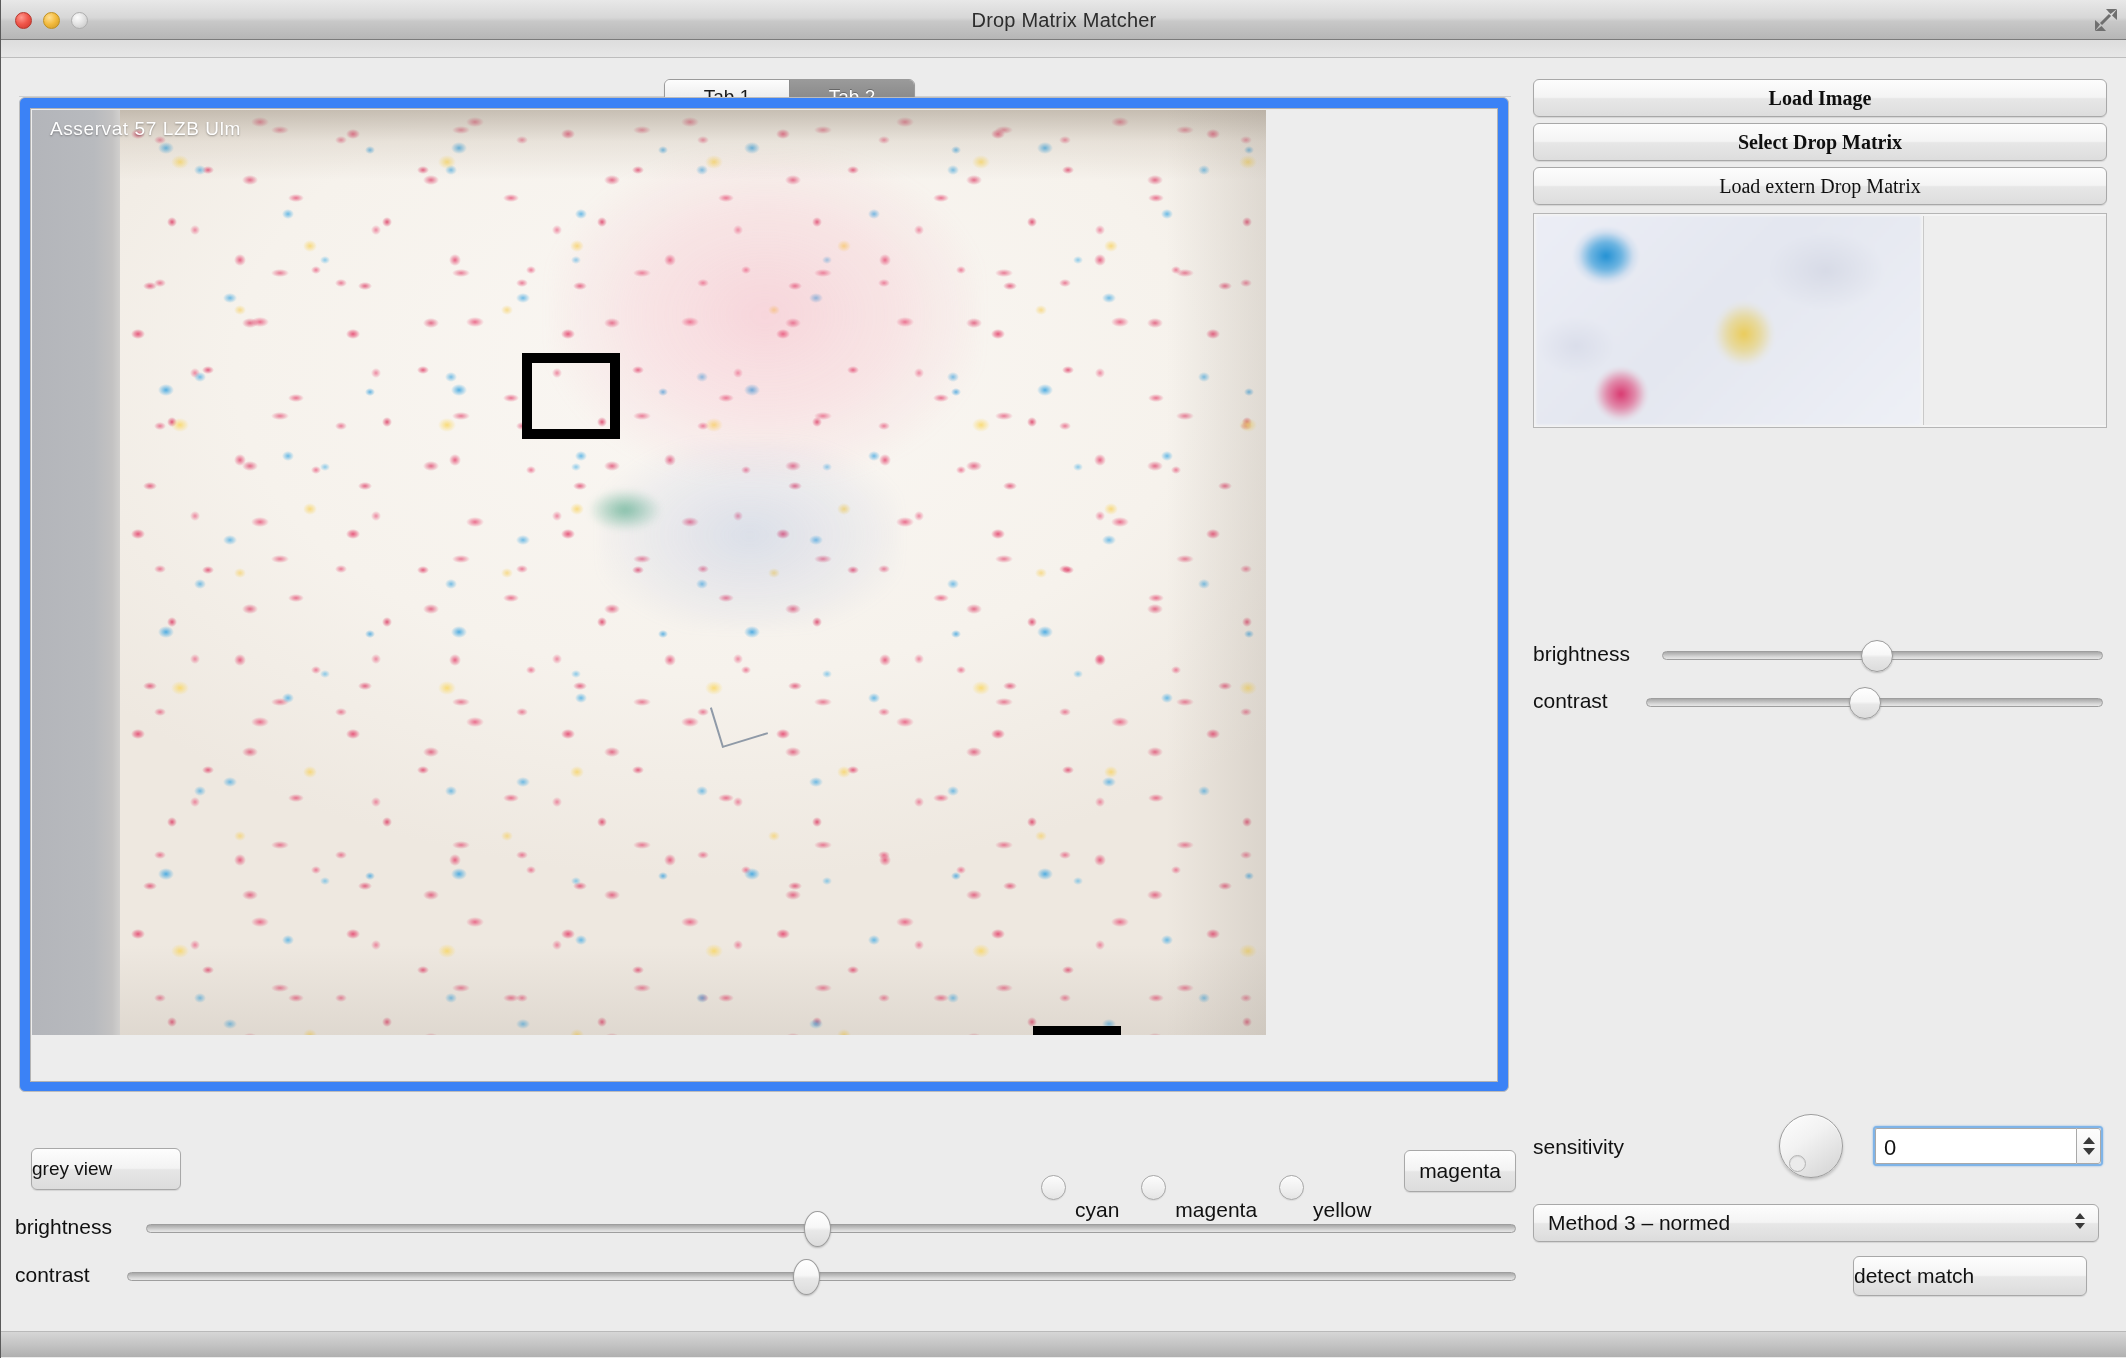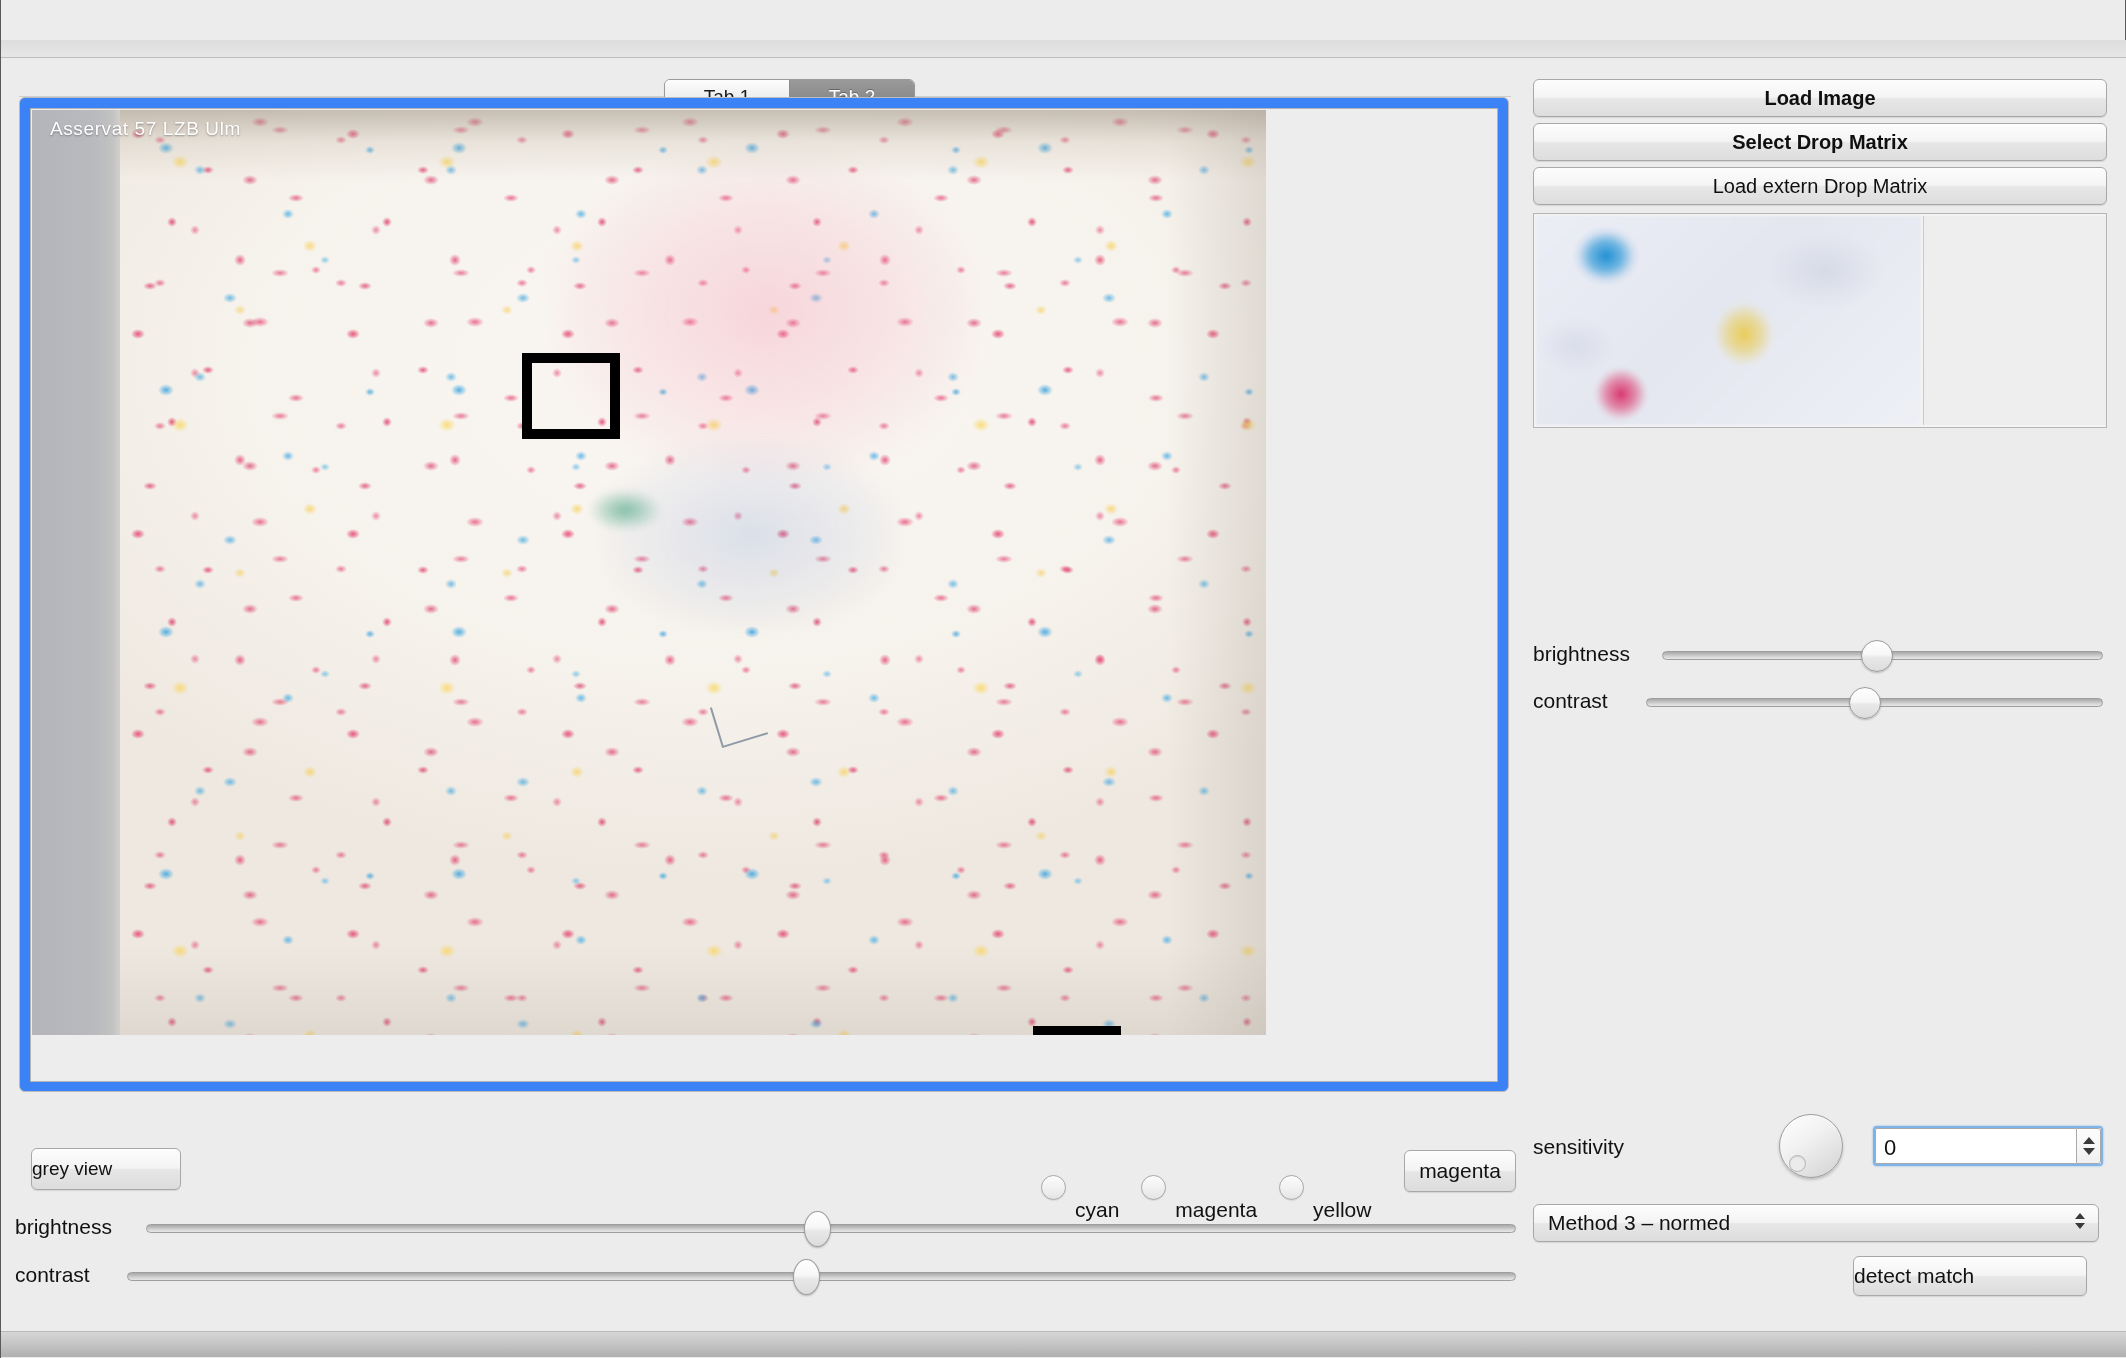--- a/index.html
+++ b/index.html
@@ -308,20 +308,21 @@
     position: absolute; left: 1528px; top: 0; width: 585px; height: 1300px;
   }
   .rbtn {
     position: absolute; left: 4px; width: 572px; height: 36px;
     border: 1px solid #a8a8a8; border-radius: 6px;
     background: linear-gradient(to bottom, #fdfdfd 0%, #f4f4f4 48%, #e7e7e7 52%, #dddddd 100%);
     line-height: 36px; text-align: center;
     font-size: 20px; color: #0f0f0f;
     box-shadow: 0 1px 1px rgba(0,0,0,0.10);
     cursor: default;
+    font-family: Liberation Serif, serif;
   }
   #btn-load-image { top: 21px; font-weight: bold; }
   #btn-select-matrix { top: 65px; font-weight: bold; }
   #btn-load-extern { top: 109px; }
 
   #matrix-preview {
     position: absolute; left: 4px; top: 155px;
     width: 574px; height: 215px;
     border: 1px solid #b5b5b5;
     background: #f4f4f4;
@@ -440,20 +441,35 @@
     background: linear-gradient(to bottom, #d6d6d6 0%, #c4c4c4 50%, #b0b0b0 100%);
     border-top: 1px solid #b9b9b9;
     box-sizing: border-box;
   }
 </style>
 </head>
 <body>
 
 <div id="window">
 
+  <div id="titlebar">
+    <div class="traffic" id="tl-close"></div>
+    <div class="traffic" id="tl-min"></div>
+    <div class="traffic" id="tl-zoom"></div>
+    <div id="title-text">Drop Matrix Matcher</div>
+    <div id="resize-icon">
+      <svg width="28" height="28" viewBox="0 0 28 28">
+        <polygon points="26,3 26,14 21,9.5" fill="#6f6f6f"></polygon>
+        <polygon points="26,3 15,3 19.5,8" fill="#6f6f6f"></polygon>
+        <polygon points="4,25 4,14 9,18.5" fill="#6f6f6f"></polygon>
+        <polygon points="4,25 15,25 10.5,20" fill="#6f6f6f"></polygon>
+        <line x1="10" y1="18" x2="19" y2="9" stroke="#6f6f6f" stroke-width="3"></line>
+      </svg>
+    </div>
+  </div>
   <div id="toolbar-strip"></div>
 
   <div id="content">
 
     <div class="tab-rule" id="tab-rule-left"></div>
     <div class="tab-rule" id="tab-rule-right"></div>
     <div id="tabs">
       <div class="tab inactive">Tab 1</div>
       <div class="tab active">Tab 2</div>
     </div>

